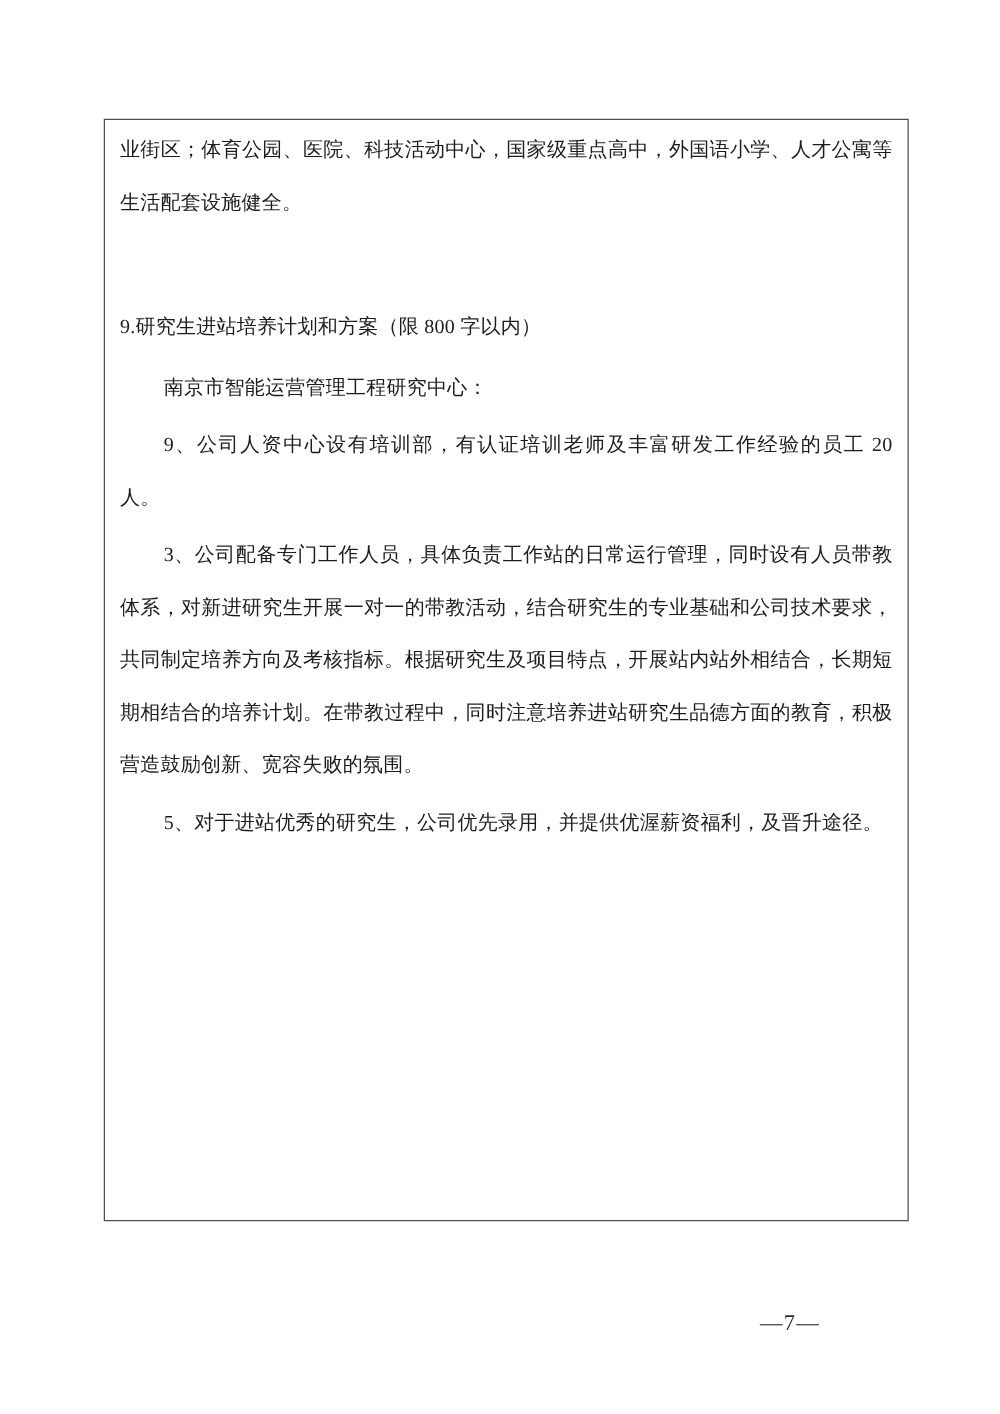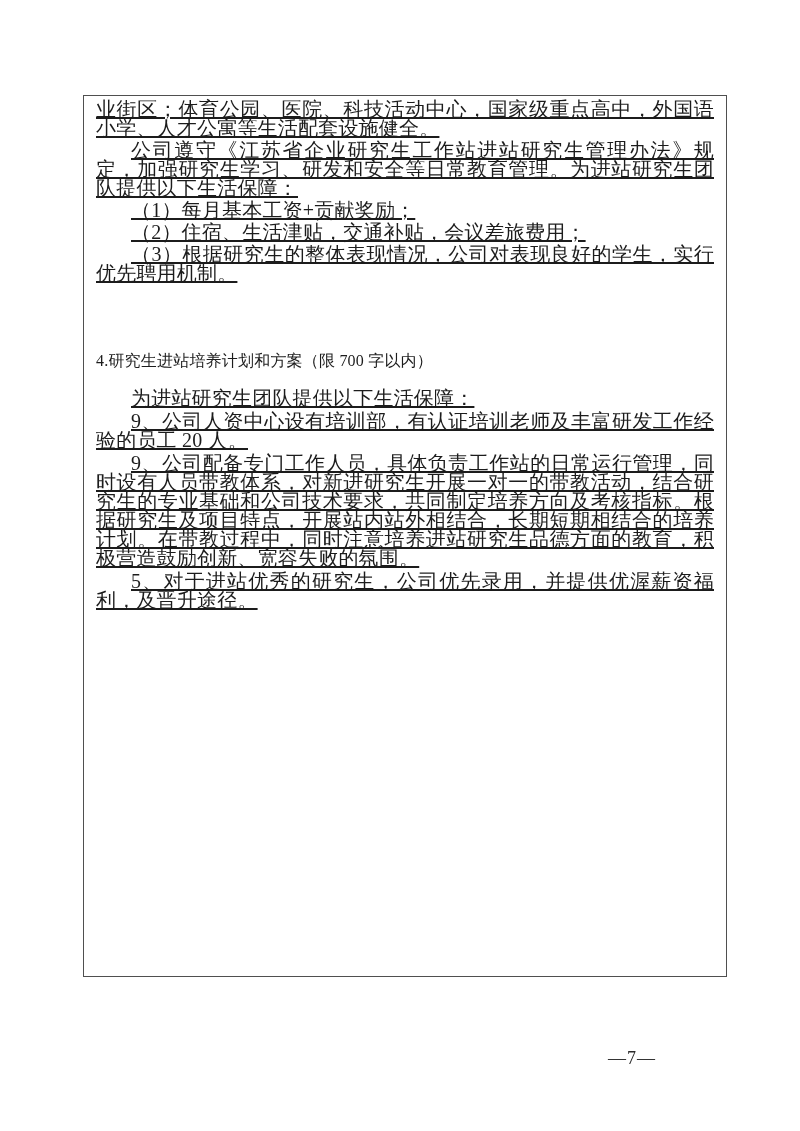--- a/index.html
+++ b/index.html
@@ -18,26 +18,25 @@
     left: 83px;
     top: 95px;
     width: 644px;
     height: 882px;
     border: 1px solid #4f4f4f;
     padding: 4px 12px 0 12px;
     overflow: hidden;
     background: #ffffff;
   }
   .para {
-    font-size: 20px;
-    line-height: 19px;
+    font-size: 16px;
+    line-height: 42px;
     letter-spacing: 0.2px;
     text-align: justify;
     color: #1c1c1c;
-    text-decoration: underline;
   }
   .para.indent { text-indent: 35px; }
   .block-a [data-list] .para { margin-top: 3px; }
   .block-b .para { margin-top: 4px; }
   .heading {
     font-size: 16px;
     font-weight: normal;
     line-height: 30px;
     letter-spacing: 0.2px;
     margin-top: 63px;
@@ -59,35 +58,29 @@
 </style>
 </head>
 <body>
 
 <div class="sheet">
 
   <div class="form-box">
 
     <section class="block block-a">
       <p class="para">业街区；体育公园、医院、科技活动中心，国家级重点高中，外国语小学、人才公寓等生活配套设施健全。</p>
-      <div data-list="form.section_living_support.paragraphs">
-          <p class="para indent">公司遵守《江苏省企业研究生工作站进站研究生管理办法》规定，加强研究生学习、研发和安全等日常教育管理。为进站研究生团队提供以下生活保障：</p>
-          <p class="para indent">（1）每月基本工资+贡献奖励；</p>
-          <p class="para indent">（2）住宿、生活津贴，交通补贴，会议差旅费用；</p>
-          <p class="para indent">（3）根据研究生的整体表现情况，公司对表现良好的学生，实行优先聘用机制。</p>
-        </div>
     </section>
 
-    <h3 class="heading">4.研究生进站培养计划和方案（限 700 字以内）</h3>
+    <h3 class="heading">9.研究生进站培养计划和方案（限 800 字以内）</h3>
 
     <section class="block block-b">
       <div data-list="form.section_training_plan.paragraphs">
-          <p class="para indent">为进站研究生团队提供以下生活保障：</p>
+          <p class="para indent">南京市智能运营管理工程研究中心：</p>
           <p class="para indent">9、公司人资中心设有培训部，有认证培训老师及丰富研发工作经验的员工 20 人。</p>
-          <p class="para indent">9、公司配备专门工作人员，具体负责工作站的日常运行管理，同时设有人员带教体系，对新进研究生开展一对一的带教活动，结合研究生的专业基础和公司技术要求，共同制定培养方向及考核指标。根据研究生及项目特点，开展站内站外相结合，长期短期相结合的培养计划。在带教过程中，同时注意培养进站研究生品德方面的教育，积极营造鼓励创新、宽容失败的氛围。</p>
+          <p class="para indent">3、公司配备专门工作人员，具体负责工作站的日常运行管理，同时设有人员带教体系，对新进研究生开展一对一的带教活动，结合研究生的专业基础和公司技术要求，共同制定培养方向及考核指标。根据研究生及项目特点，开展站内站外相结合，长期短期相结合的培养计划。在带教过程中，同时注意培养进站研究生品德方面的教育，积极营造鼓励创新、宽容失败的氛围。</p>
           <p class="para indent">5、对于进站优秀的研究生，公司优先录用，并提供优渥薪资福利，及晋升途径。</p>
         </div>
     </section>
 
   </div>
 
   <div class="footer">
     <span class="page-num">—7—</span>
   </div>
 

